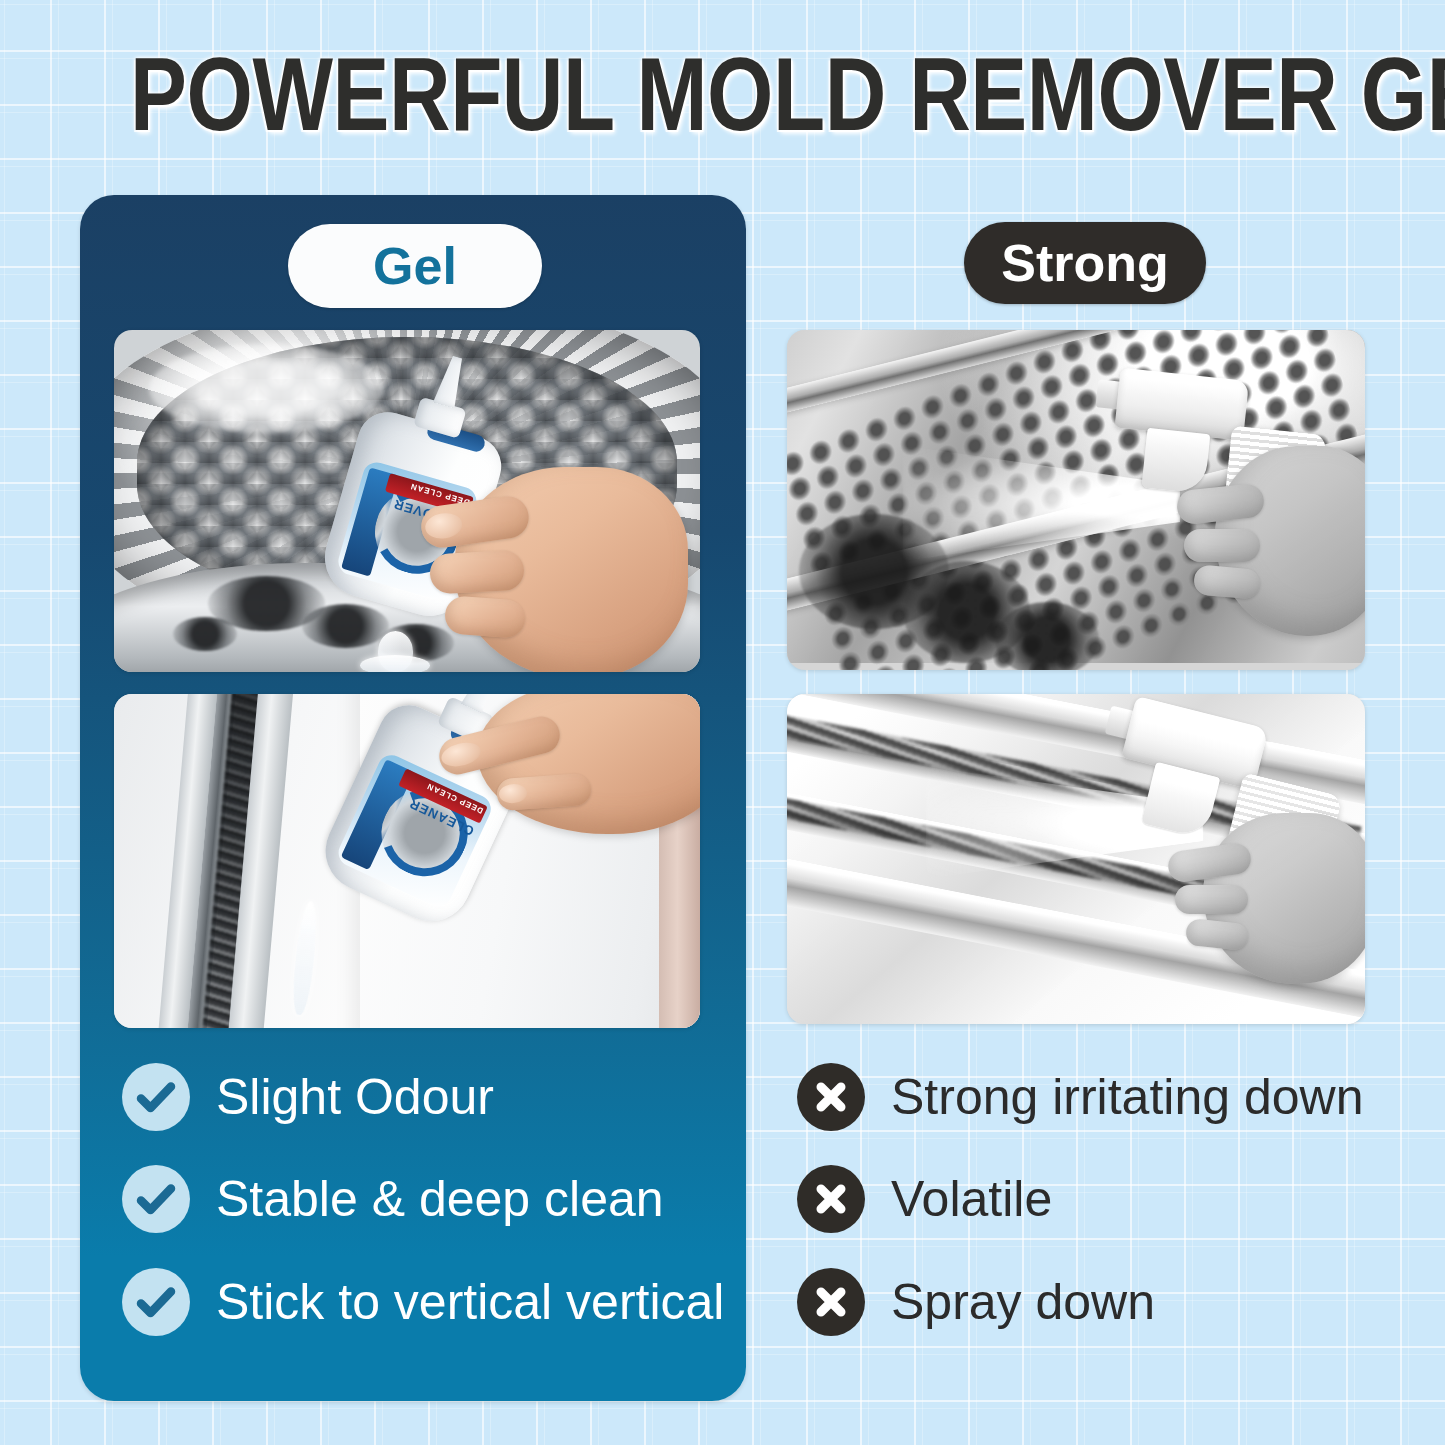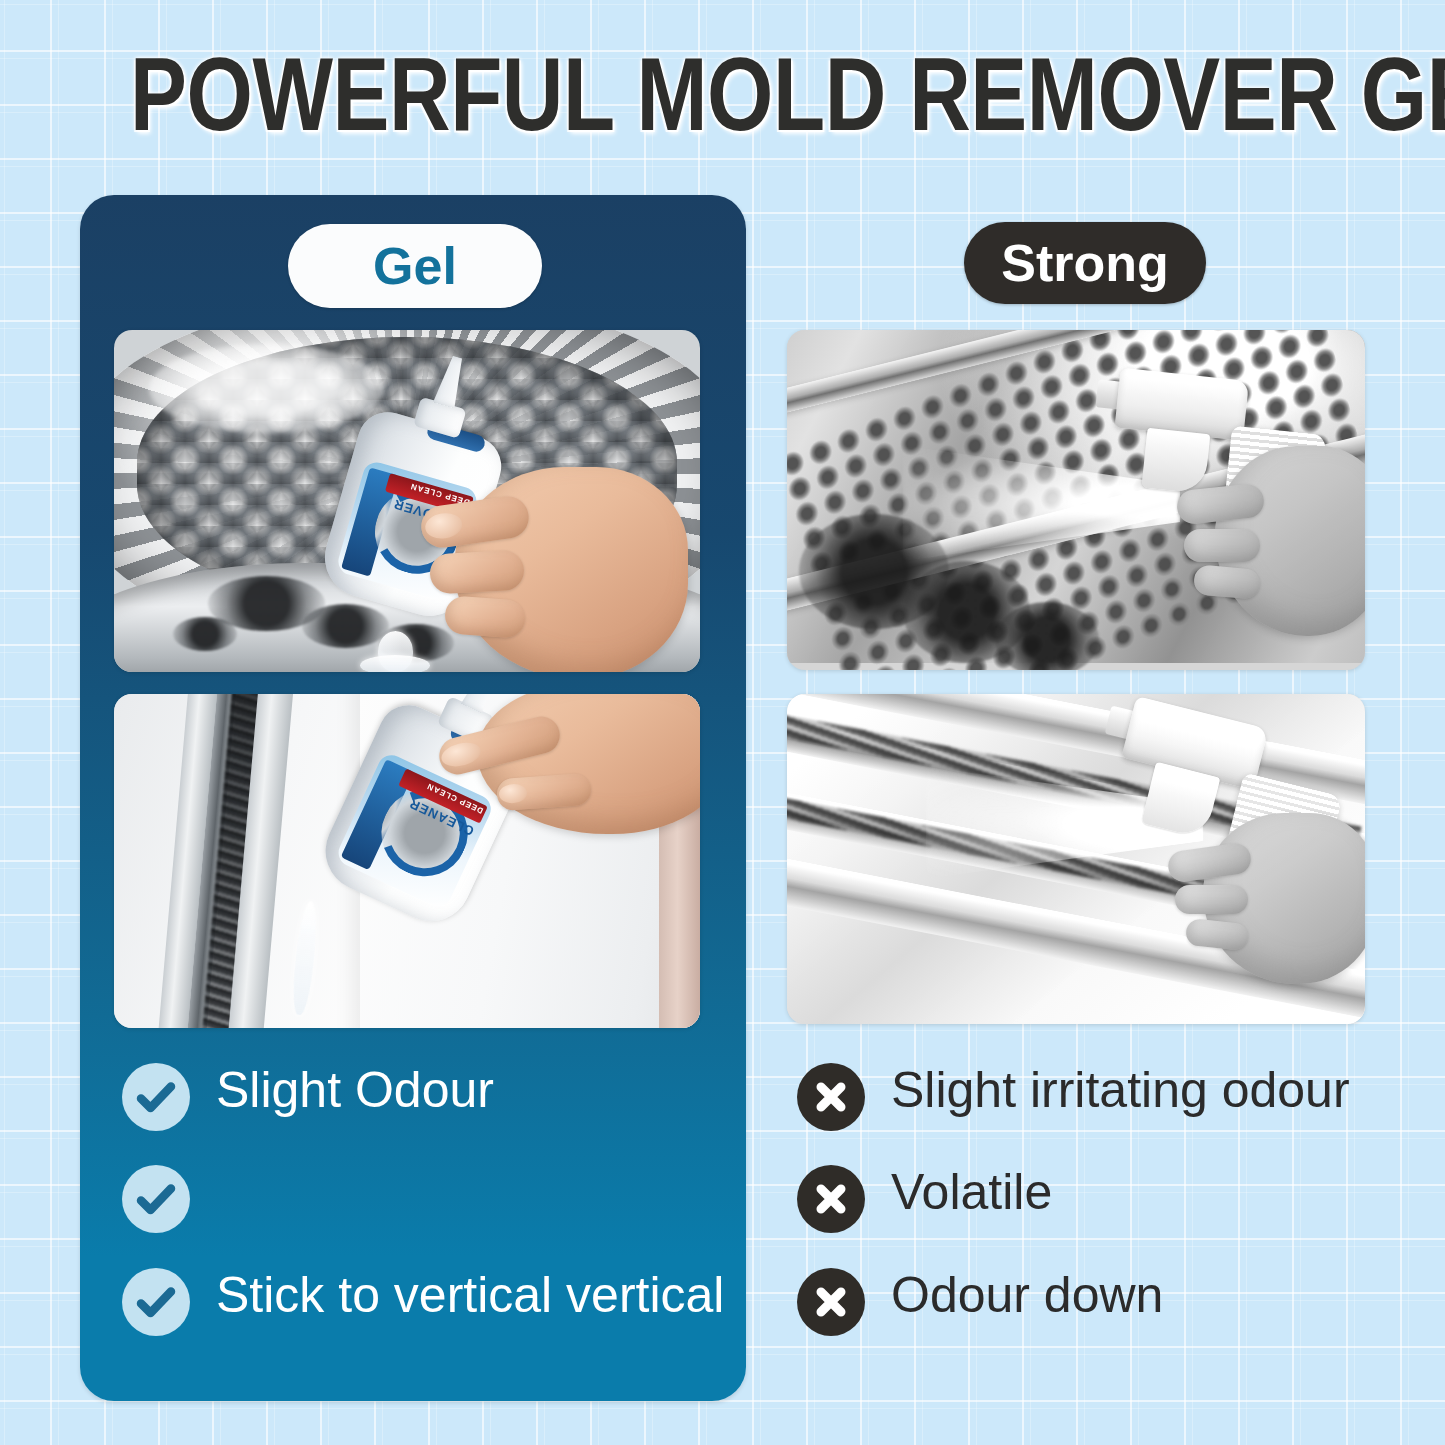--- a/index.html
+++ b/index.html
@@ -76,21 +76,21 @@
     position:absolute;overflow:hidden;border-radius:18px;
     background:#cfd3d6;
     box-shadow:0 1px 4px rgba(0,0,0,.14);
   }
   #photo-gel-drum   {left:114px;top:330px;width:586px;height:342px;}
   #photo-gel-seal   {left:114px;top:694px;width:586px;height:334px;}
   #photo-spray-drum {left:787px;top:330px;width:578px;height:340px;filter:grayscale(1) contrast(1.04);}
   #photo-spray-seal {left:787px;top:694px;width:578px;height:330px;filter:grayscale(1) contrast(1.02) brightness(1.04);}
 
   
-  .bullet{position:absolute;display:flex;align-items:flex-start;}
+  .bullet{position:absolute;display:flex;align-items:center;}
   .bullet .mark{
     flex:0 0 auto;width:68px;height:68px;border-radius:50%;
     display:flex;align-items:center;justify-content:center;
     margin-right:26px;
   }
   .bullet.pos .mark{background:#c3e2f1;}
   .bullet.neg .mark{background:#2f2c28;}
   .bullet .txt{
     font-size:50px;line-height:54px;white-space:nowrap;
   }
@@ -471,46 +471,47 @@
     </svg>
   </span>
   <span class="txt">Slight Odour</span>
 </div>
 <div class="bullet pos" id="pos-1">
   <span class="mark">
     <svg width="44" height="44" viewBox="0 0 44 44" aria-hidden="true">
       <path d="M7 23.5 L16.5 33 L37 11.5" fill="none" stroke="#1b6a94" stroke-width="8.5" stroke-linecap="round" stroke-linejoin="round"></path>
     </svg>
   </span>
+  <span class="txt">Stable &amp; deep clean</span>
 </div>
 <div class="bullet pos" id="pos-2">
   <span class="mark">
     <svg width="44" height="44" viewBox="0 0 44 44" aria-hidden="true">
       <path d="M7 23.5 L16.5 33 L37 11.5" fill="none" stroke="#1b6a94" stroke-width="8.5" stroke-linecap="round" stroke-linejoin="round"></path>
     </svg>
   </span>
   <span class="txt">Stick to vertical vertical</span>
 </div>
 
 <div class="bullet neg" id="neg-0">
   <span class="mark">
     <svg width="44" height="44" viewBox="0 0 44 44" aria-hidden="true">
       <path d="M12 12 L32 32 M32 12 L12 32" fill="none" stroke="#ffffff" stroke-width="9" stroke-linecap="round"></path>
     </svg>
   </span>
-  <span class="txt">Slight irritating odour</span>
+  <span class="txt">Strong irritating down</span>
 </div>
 <div class="bullet neg" id="neg-1">
   <span class="mark">
     <svg width="44" height="44" viewBox="0 0 44 44" aria-hidden="true">
       <path d="M12 12 L32 32 M32 12 L12 32" fill="none" stroke="#ffffff" stroke-width="9" stroke-linecap="round"></path>
     </svg>
   </span>
   <span class="txt">Volatile</span>
 </div>
 <div class="bullet neg" id="neg-2">
   <span class="mark">
     <svg width="44" height="44" viewBox="0 0 44 44" aria-hidden="true">
       <path d="M12 12 L32 32 M32 12 L12 32" fill="none" stroke="#ffffff" stroke-width="9" stroke-linecap="round"></path>
     </svg>
   </span>
-  <span class="txt">Odour down</span>
+  <span class="txt">Spray down</span>
 </div>
 
 </body></html>

